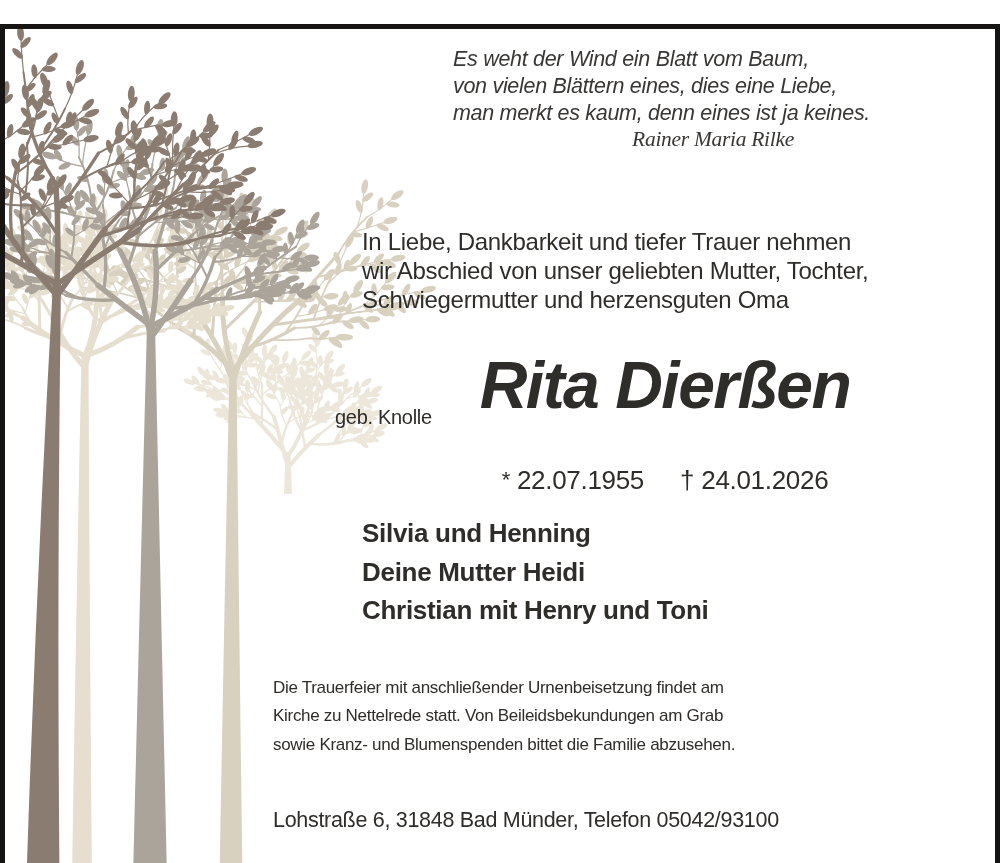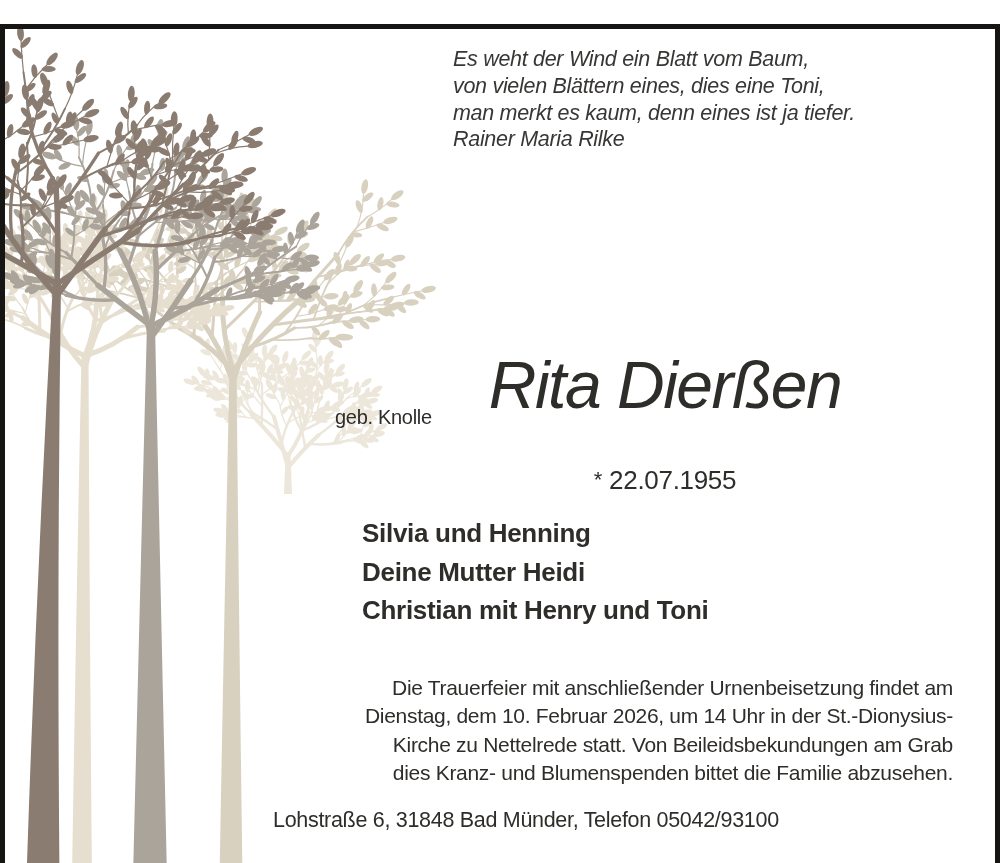--- a/index.html
+++ b/index.html
@@ -14,30 +14,30 @@
   
   #trees{position:absolute;left:0;top:0;z-index:1;}
   
   #frame{
     position:absolute;inset:0;z-index:5;pointer-events:none;box-sizing:border-box;
     border:5px solid var(--c-frame,#171513);
     border-bottom-width:10px;
   }
   .tb{position:absolute;z-index:3;}
   #poem{left:453px;top:22px;width:520px;font-style:italic;font-size:21.5px;line-height:26.8px;color:#393735;}
-  #poem .attr{text-align:left;margin-top:0;}
+  #poem .attr{text-align:center;margin-top:0;font-family:Liberation Serif, serif;}
   #intro{left:362px;top:203px;font-size:24px;line-height:29px;}
   #name-block{left:335px;top:326px;width:660px;text-align:center;}
-  #deceased-name{font-size:66px;line-height:70px;font-weight:normal;font-style:italic;letter-spacing:-1.5px;}
+  #deceased-name{font-size:66px;line-height:70px;font-weight:bold;font-style:italic;letter-spacing:-1.5px;}
   #maiden{left:335px;top:382px;width:660px;text-align:left;font-size:20px;}
   #dates{left:335px;top:441px;width:660px;display:flex;justify-content:center;gap:36px;font-size:26px;}
   #dates .sym{display:inline-block;margin-right:7px;}
   #dates .star{font-size:22px;vertical-align:2px;}
   #mourners{left:362px;top:490px;font-size:26px;line-height:38.5px;font-weight:bold;}
-  #funeral{left:273px;top:650px;width:680px;font-size:21px;line-height:28.4px;text-align:right;}
+  #funeral{left:273px;top:650px;width:680px;font-size:17px;line-height:28.4px;}
   #home{left:273px;top:783px;width:680px;font-size:21.5px;line-height:27px;}
 </style>
 </head>
 <body>
 
 <div id="stage">
 
   <svg id="trees" width="1000" height="863" viewBox="0 0 1000 863">
       <g>
         <path d="M284 470 Q284.8 450.0 285.5 430 L290.5 430 Q291.3 450.0 292 470 Z" fill="#ece7da"></path>
@@ -1788,49 +1788,56 @@
         <ellipse cx="217.4" cy="171.5" rx="3.0" ry="7.0" fill="#8a7c70" transform="rotate(128.1 217.4 171.5)"></ellipse>
         <path d="M174.6 170.4 Q181.7 153.2 193.2 139.3" fill="none" stroke="#8a7c70" stroke-width="1.2" stroke-linecap="round"></path>
         <ellipse cx="196.8" cy="133.3" rx="3.4" ry="7.8" fill="#8a7c70" transform="rotate(30.9 196.8 133.3)"></ellipse>
         <ellipse cx="180.7" cy="149.4" rx="3.0" ry="7.0" fill="#8a7c70" transform="rotate(-10.5 180.7 149.4)"></ellipse>
         <ellipse cx="194.5" cy="144.3" rx="3.0" ry="7.0" fill="#8a7c70" transform="rotate(78.2 194.5 144.3)"></ellipse>
       </g>
     </svg>
 
   <div id="poem" class="tb">
     <div>Es weht der Wind ein Blatt vom Baum,</div>
-    <div>von vielen Blättern eines, dies eine Toni,</div>
-    <div>man merkt es kaum, denn eines ist ja tiefer.</div>
+    <div>von vielen Blättern eines, dies eine Liebe,</div>
+    <div>man merkt es kaum, denn eines ist ja keines.</div>
     <div class="attr">Rainer Maria Rilke</div>
   </div>
 
+  <div id="intro" class="tb">
+    <div>In Liebe, Dankbarkeit und tiefer Trauer nehmen</div>
+    <div>wir Abschied von unser geliebten Mutter, Tochter,</div>
+    <div>Schwiegermutter und herzensguten Oma</div>
+  </div>
 
   <div id="name-block" class="tb">
     <div id="deceased-name">Rita Dierßen</div>
   </div>
 
   <div id="maiden" class="tb">geb. Knolle</div>
 
   <div id="dates" class="tb">
     <span>
       <span class="sym star">*</span><span>22.07.1955</span>
     </span>
+    <span>
+      <span class="sym">†</span><span>24.01.2026</span>
+    </span>
   </div>
 
   <div id="mourners" class="tb">
     <div>Silvia und Henning</div>
     <div>Deine Mutter Heidi</div>
     <div>Christian mit Henry und Toni</div>
   </div>
 
   <div id="funeral" class="tb">
     <div>Die Trauerfeier mit anschließender Urnenbeisetzung findet am</div>
-    <div>Dienstag, dem 10. Februar 2026, um 14 Uhr in der St.-Dionysius-</div>
     <div>Kirche zu Nettelrede statt. Von Beileidsbekundungen am Grab</div>
-    <div>dies Kranz- und Blumenspenden bittet die Familie abzusehen.</div>
+    <div>sowie Kranz- und Blumenspenden bittet die Familie abzusehen.</div>
   </div>
 
   <div id="home" class="tb">
     <div>Lohstraße 6, 31848 Bad Münder, Telefon 05042/93100</div>
   </div>
 
   <div id="frame"></div>
 </div>
 
 </body></html>

